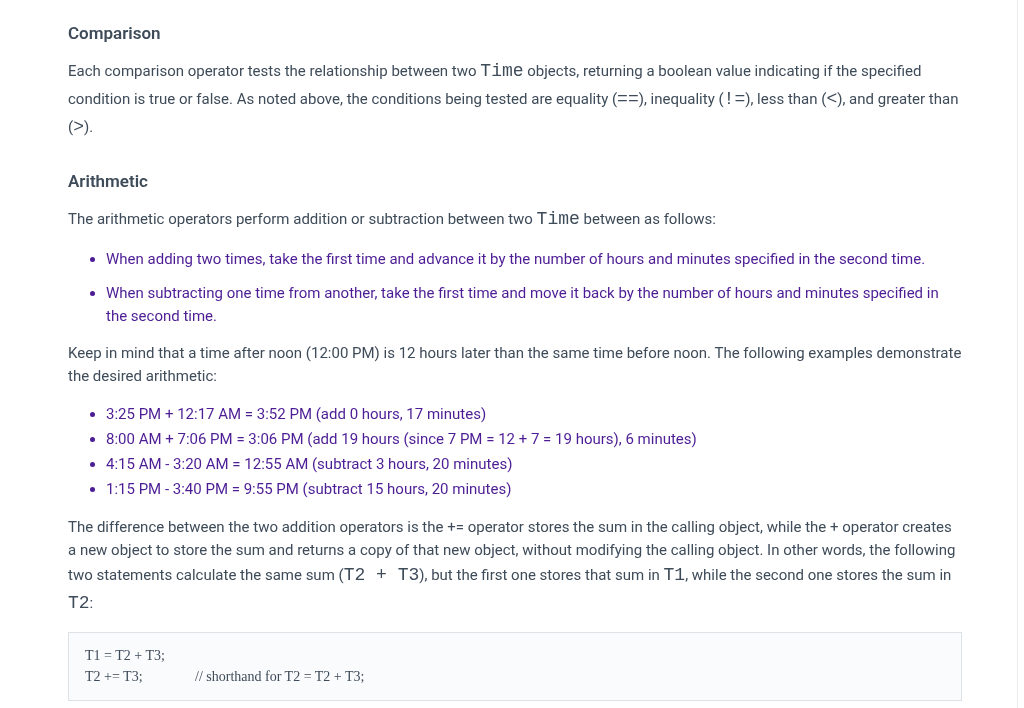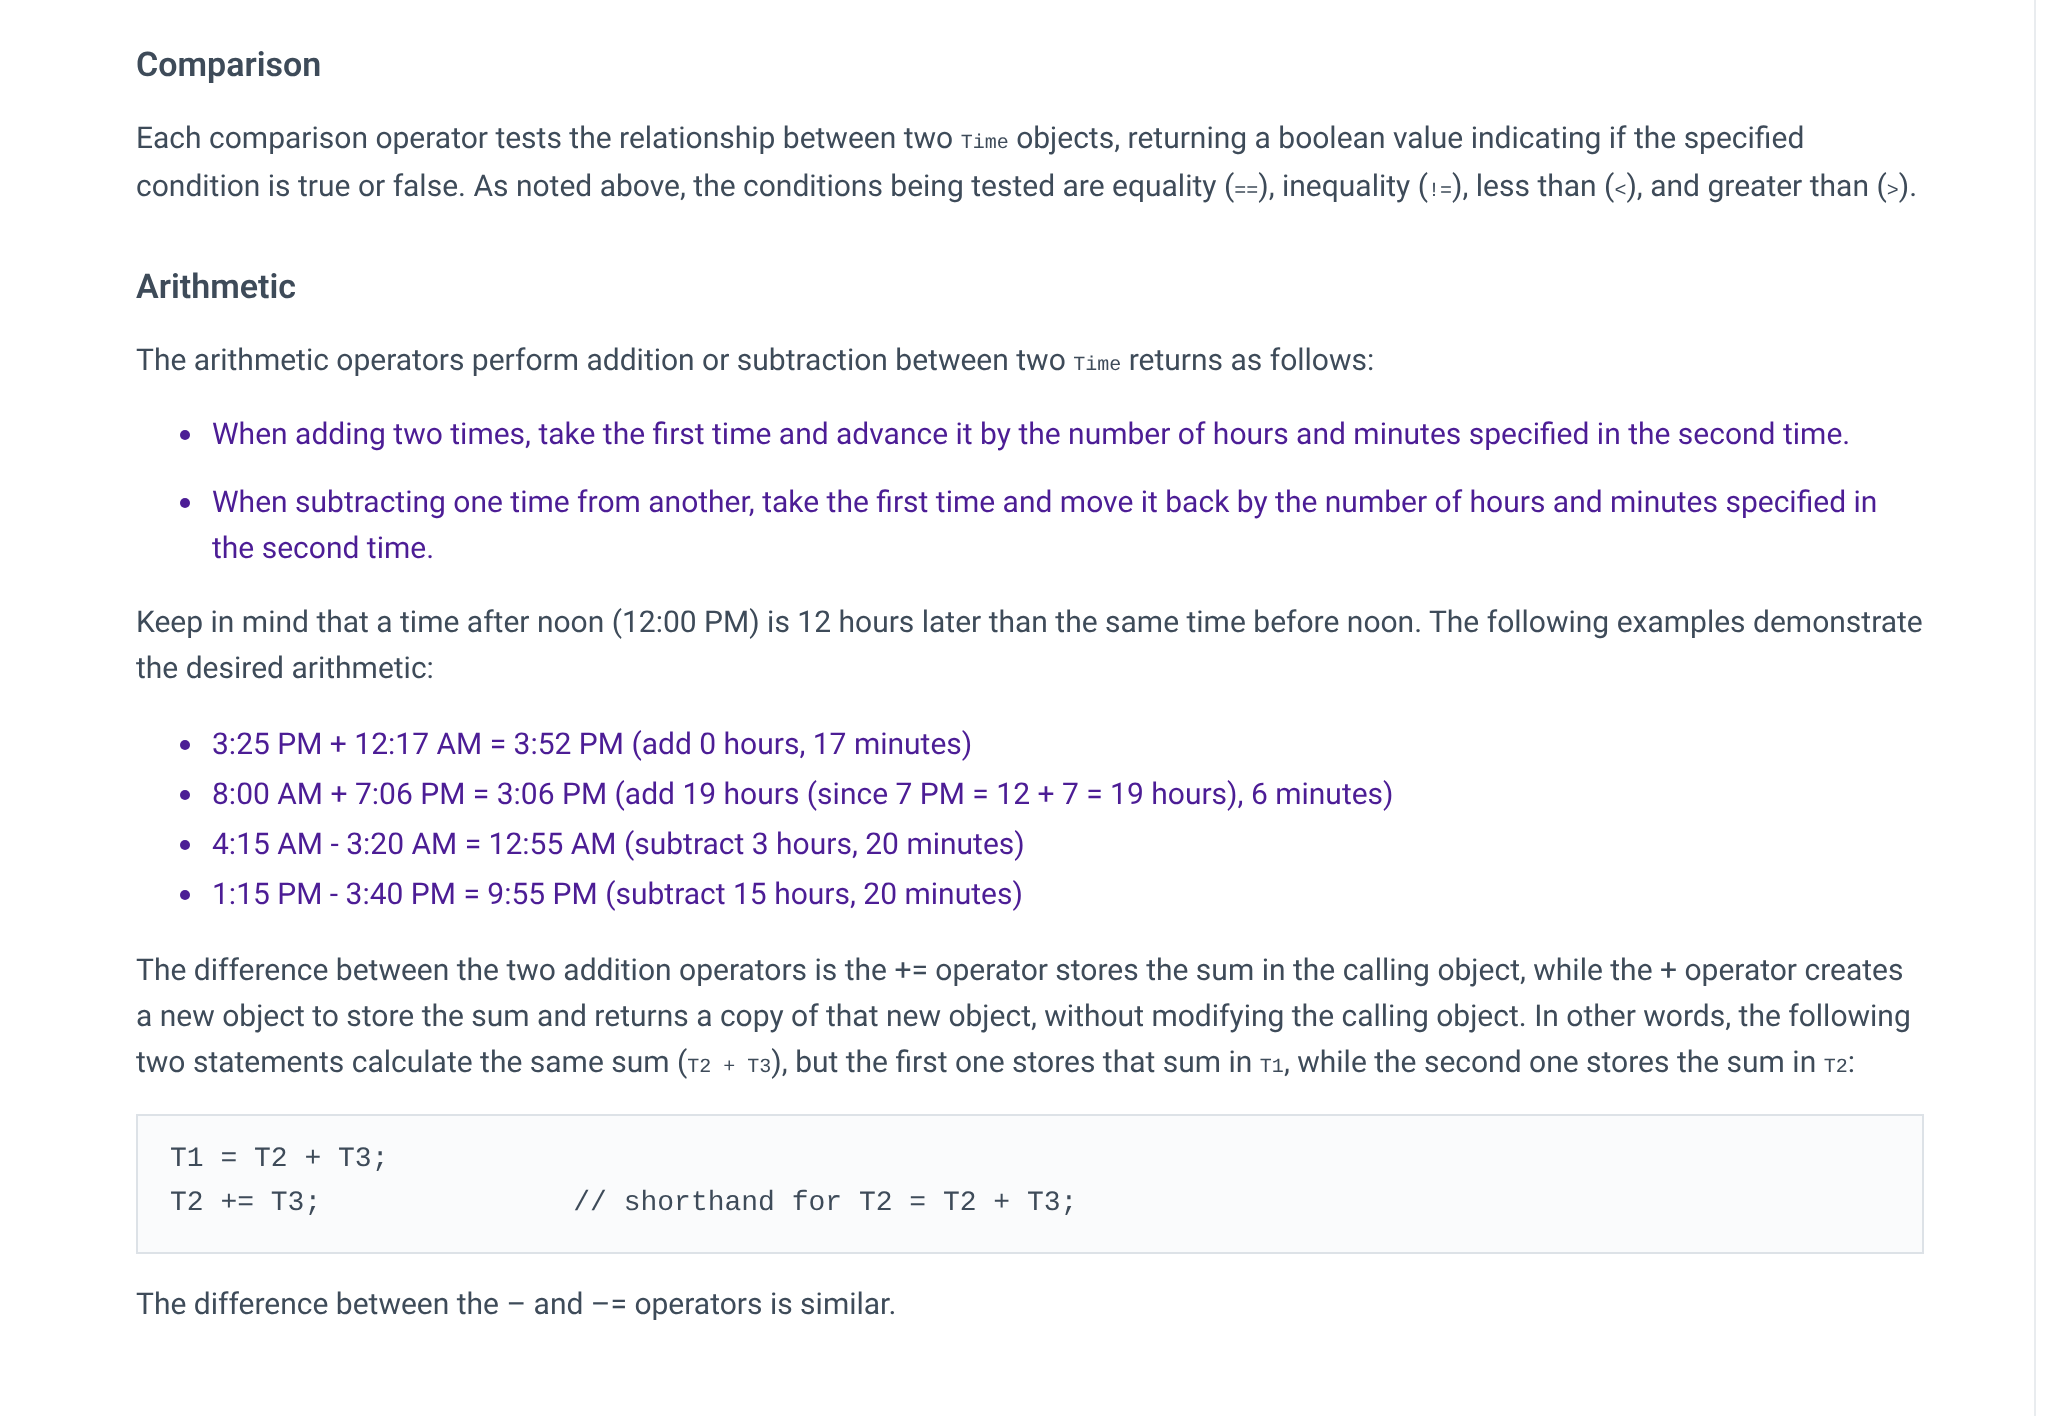--- a/index.html
+++ b/index.html
@@ -41,29 +41,29 @@
     margin-bottom: 10px;
   }
   ul.tight li {
     margin-bottom: 2px;
   }
   li {
     color: #4c1d95;
   }
   code.inline {
     font-family: ui-monospace, SFMono-Regular, Menlo, Consolas, "Liberation Mono", monospace;
-    font-size: 10px;
+    font-size: 18px;
     color: #3e4b59;
   }
   .code-block {
     border: 1px solid #dde2e7;
     background: #fafbfc;
     padding: 12px 16px;
     margin: 10px 0 14px 0;
-    font-family: Liberation Mono, monospace;
+    font-family: Liberation Serif, serif;
     font-size: 14px;
     color: #3e4b59;
     white-space: pre;
   }
   .edge-line {
     position: absolute;
     top: 0;
     right: 6px;
     width: 1px;
     height: 100%;
@@ -77,21 +77,21 @@
   <div class="edge-line"></div>
   <div class="content">
 
     <h3>Comparison</h3>
     <p>
       <span>Each comparison operator tests the relationship between two </span><code class="inline">Time</code><span> objects, returning a boolean value indicating if the specified condition is true or false. As noted above, the conditions being tested are equality (</span><code class="inline">==</code><span>), inequality (</span><code class="inline">!=</code><span>), less than (</span><code class="inline">&lt;</code><span>), and greater than (</span><code class="inline">&gt;</code><span>).</span>
     </p>
 
     <h3 class="after-gap">Arithmetic</h3>
     <p>
-      <span>The arithmetic operators perform addition or subtraction between two </span><code class="inline">Time</code><span> returns as follows:</span>
+      <span>The arithmetic operators perform addition or subtraction between two </span><code class="inline">Time</code><span> between as follows:</span>
     </p>
     <ul class="spaced">
       <li>When adding two times, take the first time and advance it by the number of hours and minutes specified in the second time.</li>
       <li>When subtracting one time from another, take the first time and move it back by the number of hours and minutes specified in the second time.</li>
     </ul>
     <p>Keep in mind that a time after noon (12:00 PM) is 12 hours later than the same time before noon. The following examples demonstrate the desired arithmetic:</p>
     <ul class="tight">
       <li>3:25 PM + 12:17 AM = 3:52 PM (add 0 hours, 17 minutes)</li>
       <li>8:00 AM + 7:06 PM = 3:06 PM (add 19 hours (since 7 PM = 12 + 7 = 19 hours), 6 minutes)</li>
       <li>4:15 AM - 3:20 AM = 12:55 AM (subtract 3 hours, 20 minutes)</li>

